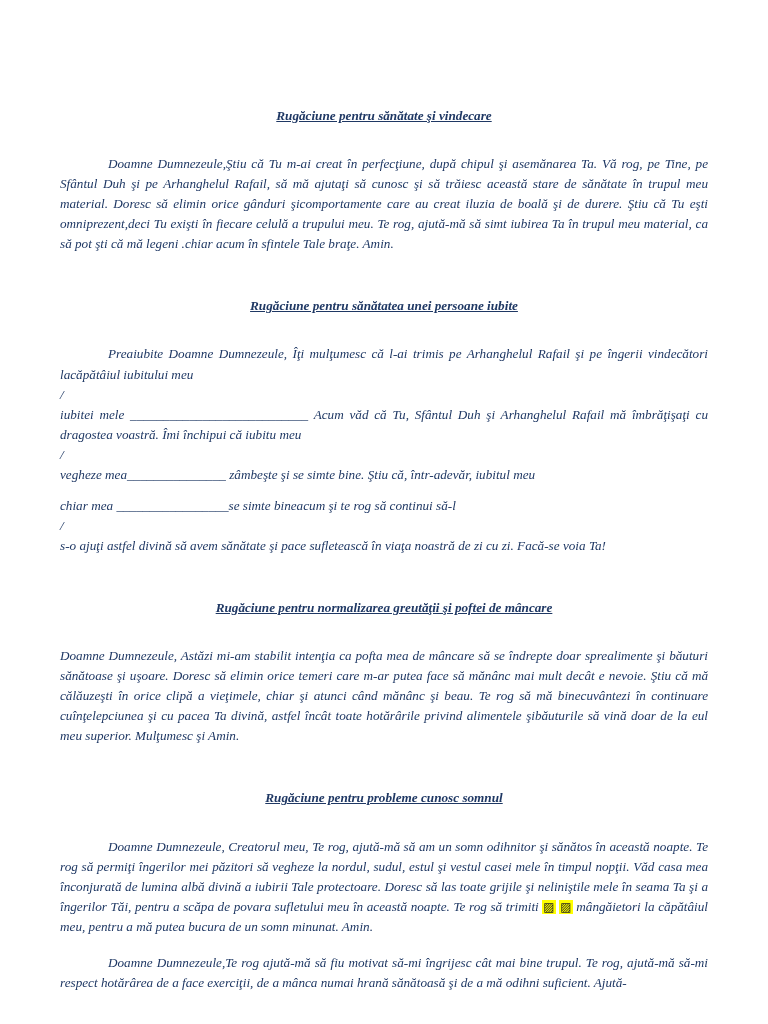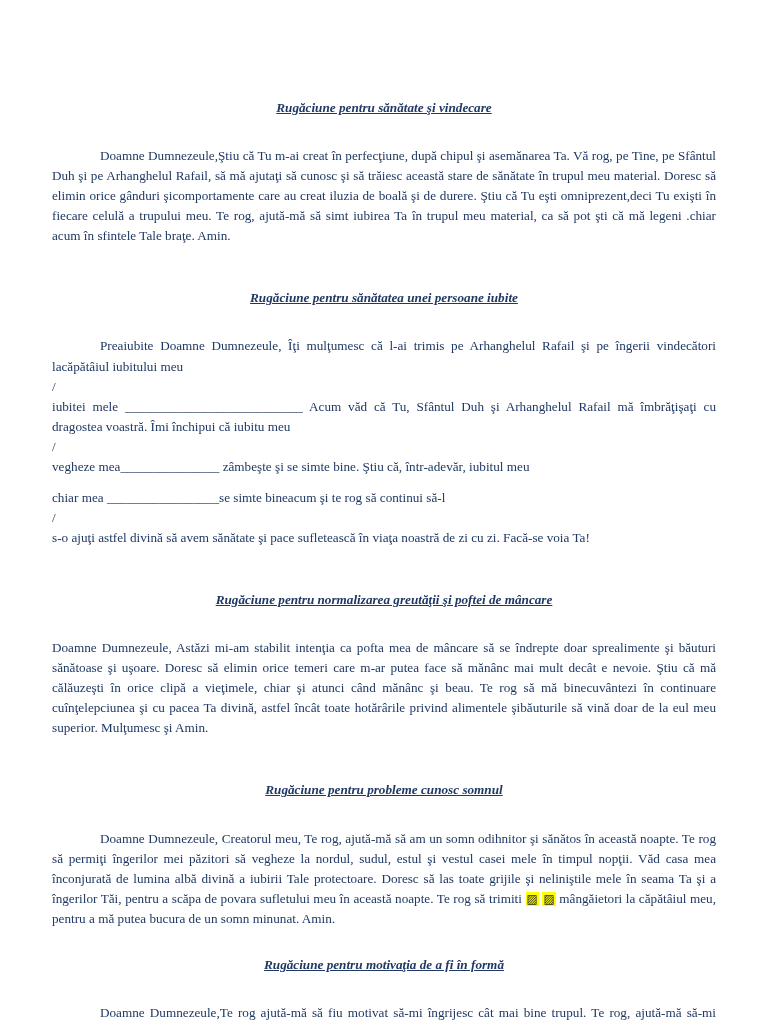--- a/index.html
+++ b/index.html
@@ -12,36 +12,37 @@
     min-height: 1024px;
     margin: 0 auto;
     background: #ffffff;
     box-sizing: border-box;
     padding: 90px 44px 40px 44px;
     font-family: "Liberation Serif", "DejaVu Serif", serif;
     font-size: 13.2px;
     line-height: 1.52;
     color: #1f3864;
   }
-  section.prayer { margin: 8px; }
+  section.prayer { margin: 16px; }
   h2.title {
     font-size: 13.2px;
     font-weight: bold;
     font-style: italic;
     text-decoration: underline;
     text-align: center;
     color: #1f3864;
     margin: 42px 0 28px 0;
   }
   section.prayer:first-child h2.title { margin-top: 0; }
   section.prayer.compact h2.title { margin-top: 26px; }
   p.para {
     margin: 0;
     text-align: justify;
     min-height: 1.2em;
+    font-style: italic;
   }
   p.para.indent { text-indent: 48px; }
   p.para.gap { margin-top: 11px; }
   .hl {
     background: #ffff00;
     color: #222222;
     padding: 0 1px;
     font-size: 12px;
   }
 </style>
@@ -66,16 +67,15 @@
     </section>
     <section class="prayer">
       <h2 class="title">Rugăciune pentru normalizarea greutăţii şi poftei de mâncare</h2>
       <p class="para"><span> Doamne Dumnezeule, Astăzi mi-am stabilit intenţia ca pofta mea de mâncare să se îndrepte doar sprealimente şi băuturi sănătoase şi uşoare. Doresc să elimin orice temeri care m-ar putea face să mănânc mai mult decât e nevoie. Ştiu că mă călăuzeşti în orice clipă a vieţimele, chiar şi atunci când mănânc şi beau. Te rog să mă binecuvântezi în continuare cuînţelepciunea şi cu pacea Ta divină, astfel încât toate hotărârile privind alimentele şibăuturile să vină doar de la eul meu superior. Mulţumesc şi Amin.</span></p>
     </section>
     <section class="prayer">
       <h2 class="title">Rugăciune pentru probleme cunosc somnul</h2>
       <p class="para indent"><span>Doamne Dumnezeule, Creatorul meu, Te rog, ajută-mă să am un somn odihnitor şi sănătos în această noapte. Te rog să permiţi îngerilor mei păzitori să vegheze la nordul, sudul, estul şi vestul casei mele în timpul nopţii. Văd casa mea înconjurată de lumina albă divină a iubirii Tale protectoare. Doresc să las toate grijile şi neliniştile mele în seama Ta şi a îngerilor Tăi, pentru a scăpa de povara sufletului meu în această noapte. Te rog să trimiti </span><span class="hl">▨</span><span> </span><span class="hl">▨</span><span> mângăietori la căpătâiul meu, pentru a mă putea bucura de un somn minunat. Amin.</span></p>
     </section>
     <section class="prayer compact">
-      <h2 class="title">Rugăciune pentru motivaţia de a fi în formă</h2>
       <p class="para indent"><span>Doamne Dumnezeule,Te rog ajută-mă să fiu motivat să-mi îngrijesc cât mai bine trupul. Te rog, ajută-mă să-mi respect hotărârea de a face exerciţii, de a mânca numai hrană sănătoasă şi de a mă odihni suficient. Ajută-</span></p>
     </section>
   </div>
 
 </body></html>

